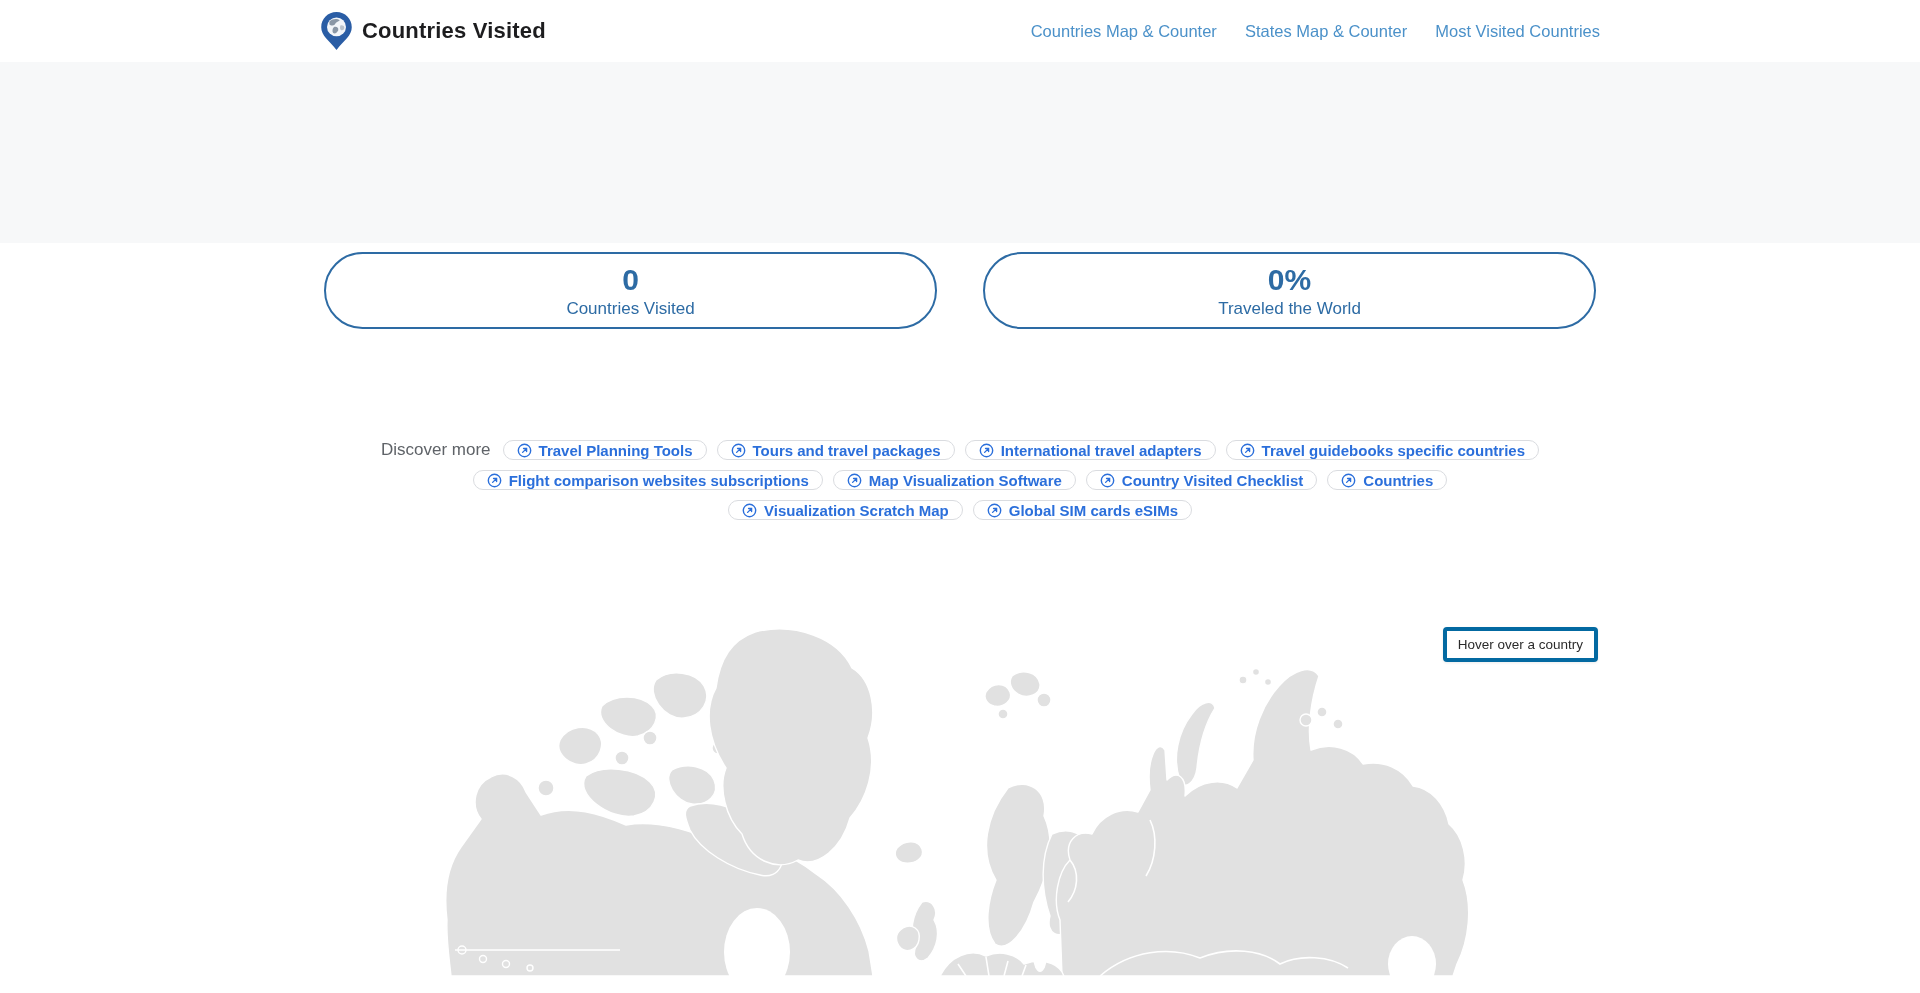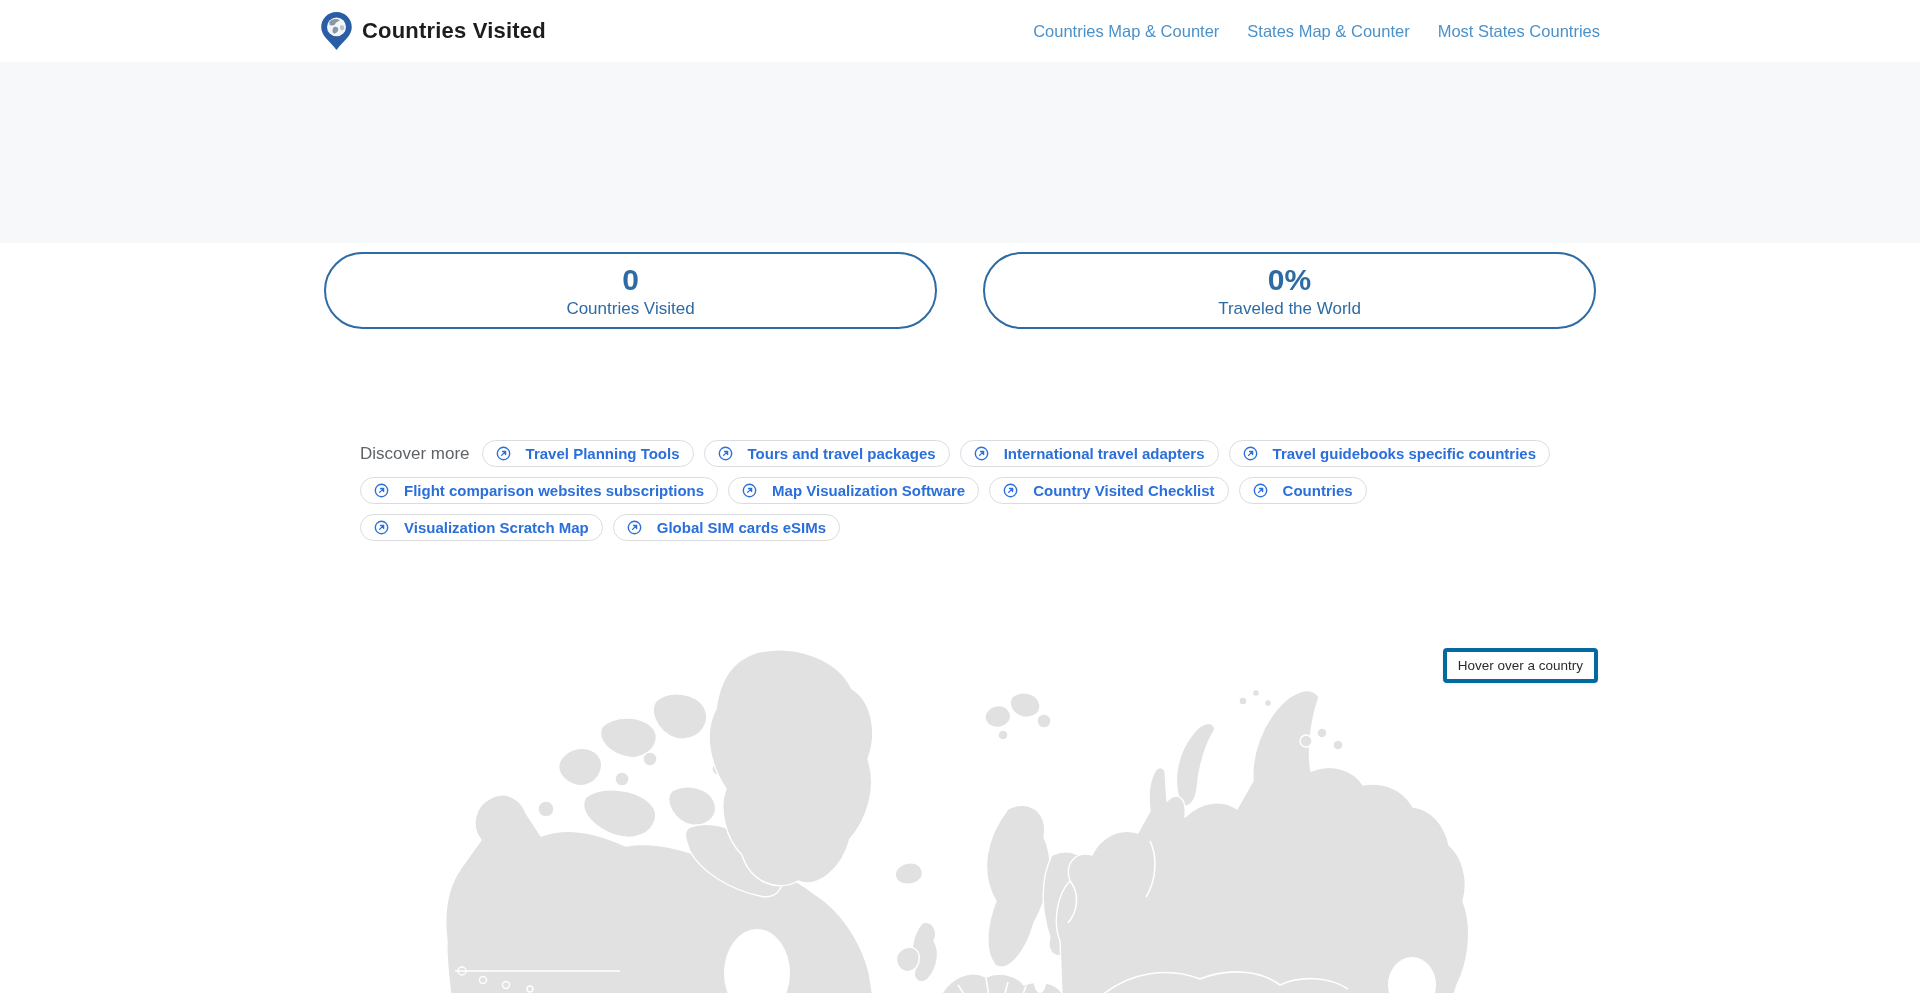--- a/index.html
+++ b/index.html
@@ -21,23 +21,23 @@
 
   
   .counters { display:flex; justify-content:center; gap:46px; margin-top:9px; }
   .counter-pill { width:613px; height:77px; background:#ffffff; border:2px solid #2d6ba4;
     border-radius:40px; display:flex; flex-direction:column; align-items:center; justify-content:center; }
   .counter-value { font-size:30px; font-weight:700; color:#2d6ba4; line-height:1.1; }
   .counter-label { font-size:17px; color:#2d6ba4; margin-top:3px; }
 
   
   .discover { max-width:1200px; margin:111px auto 0; display:flex; flex-wrap:wrap;
-    align-items:center; gap:10px; }
+    justify-content:center; align-items:center; gap:10px; }
   .discover-label { font-size:17px; color:#5f6368; margin-right:2px; }
-  .chip { display:inline-flex; align-items:center; gap:15px; height:27px; padding:0 13px;
+  .chip { display:inline-flex; align-items:center; gap:7px; height:20px; padding:0 13px;
     border:1px solid #dadce0; border-radius:14px; background:#ffffff; text-decoration:none;
     font-size:15px; font-weight:700; color:#2b6fdb; cursor:pointer; white-space:nowrap; }
   .chip svg { flex:0 0 auto; }
 
   
   .map-section { position:relative; margin-top:100px; height:356px; overflow:hidden; }
   .map-tooltip { position:absolute; top:7px; right:322px; background:#ffffff;
     border:4px solid #0369a1; border-radius:4px; padding:6px 11px; font-size:13.5px; color:#2b2b2b;
     box-shadow:0 1px 3px rgba(0,0,0,.08); z-index:2; }
   .world { position:absolute; left:0; top:0; }
@@ -55,21 +55,21 @@
           <path d="M12,12 C15,9 21,8.5 24,11 C22,13 19,13 18,16 C16,18 13,17.5 11.5,16 C11.5,14.5 11,13.5 12,12 Z" fill="#8a97a6"></path>
           <path d="M17,19 C20,18 23,20 22,23 C21,26 18,28 16,26.5 C14.5,24.5 15,20.5 17,19 Z" fill="#8a97a6"></path>
           <path d="M25,17 C27.5,16.5 30,18 29.5,20.5 C29,23 26.5,24 25,22.5 C24,20.8 24,18.2 25,17 Z" fill="#b9c2cc"></path>
         </svg>
       </span>
       <span class="brand-text">Countries Visited</span>
     </a>
     <div class="nav">
       <a>Countries Map &amp; Counter</a>
       <a>States Map &amp; Counter</a>
-      <a>Most States Countries</a>
+      <a>Most Visited Countries</a>
     </div>
   </div>
 </div>
 
 <div class="hero">
   <div class="sub">
   </div>
 </div>
 
 <div class="counters">

